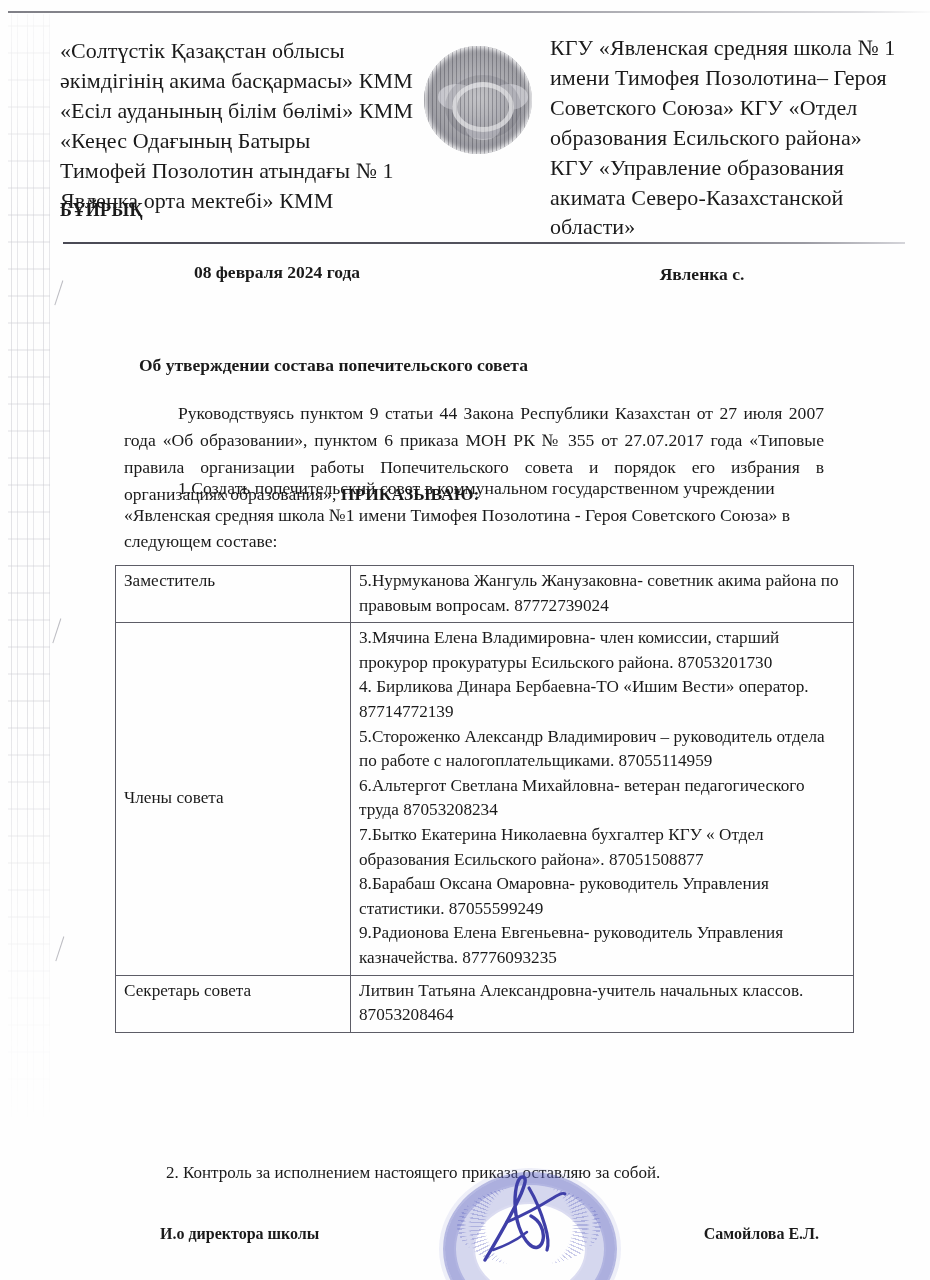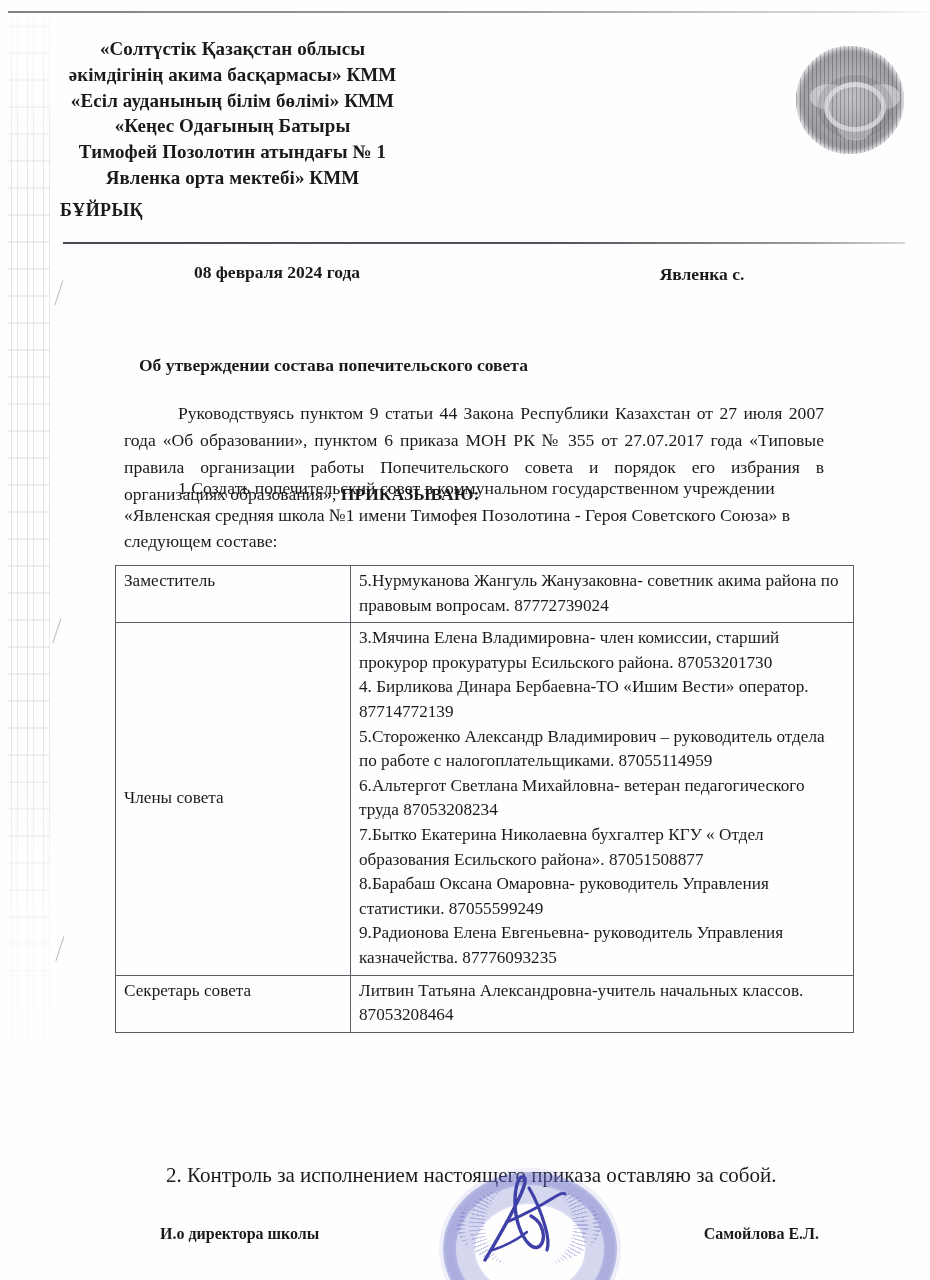--- a/index.html
+++ b/index.html
@@ -67,23 +67,22 @@
     position: absolute;
     top: 28px;
     left: 60px;
     width: 850px;
     display: flex;
     align-items: flex-start;
     justify-content: space-between;
   }
   .hdr-col {
     width: 345px;
-    text-align: center;
-    font-weight: bold;
-    font-size: 19px;
+    font-weight: normal;
+    font-size: 22px;
     line-height: 1.36;
     letter-spacing: .1px;
   }
   .hdr-col.left { padding-top: 8px; }
   .hdr-col.right { padding-top: 5px; width: 360px; }
   .hdr-col div { white-space: nowrap; }
 
   .emblem-wrap {
     width: 120px;
     display: flex;
@@ -242,21 +241,21 @@
     width: 486px;
   }
   .person { display: block; }
 
   
   .control-line {
     position: absolute;
     top: 1163px;
     left: 124px;
     width: 700px;
-    font-size: 21px;
+    font-size: 17px;
     text-indent: 42px;
   }
   .sign-row {
     position: absolute;
     top: 1225px;
     left: 115px;
     width: 706px;
     display: flex;
     justify-content: space-between;
     font-weight: bold;
@@ -342,20 +341,21 @@
       <div>Тимофей Позолотин атындағы № 1</div>
       <div>Явленка орта мектебі» КММ</div>
     </div>
 
     <div class="emblem-wrap">
       <div class="emblem">
         <div class="emblem-blur"></div>
       </div>
     </div>
 
+    <div class="hdr-col right">КГУ «Явленская средняя школа № 1 имени Тимофея Позолотина– Героя Советского Союза» КГУ «Отдел образования Есильского района» КГУ «Управление образования акимата Северо-Казахстанской области»</div>
   </div>
 
   <div class="order-row">
     <div class="order-kz">БҰЙРЫҚ</div>
   </div>
 
   <div class="rule"></div>
 
   <div class="date-row">
     <div class="date-left">08 февраля 2024 года</div>

